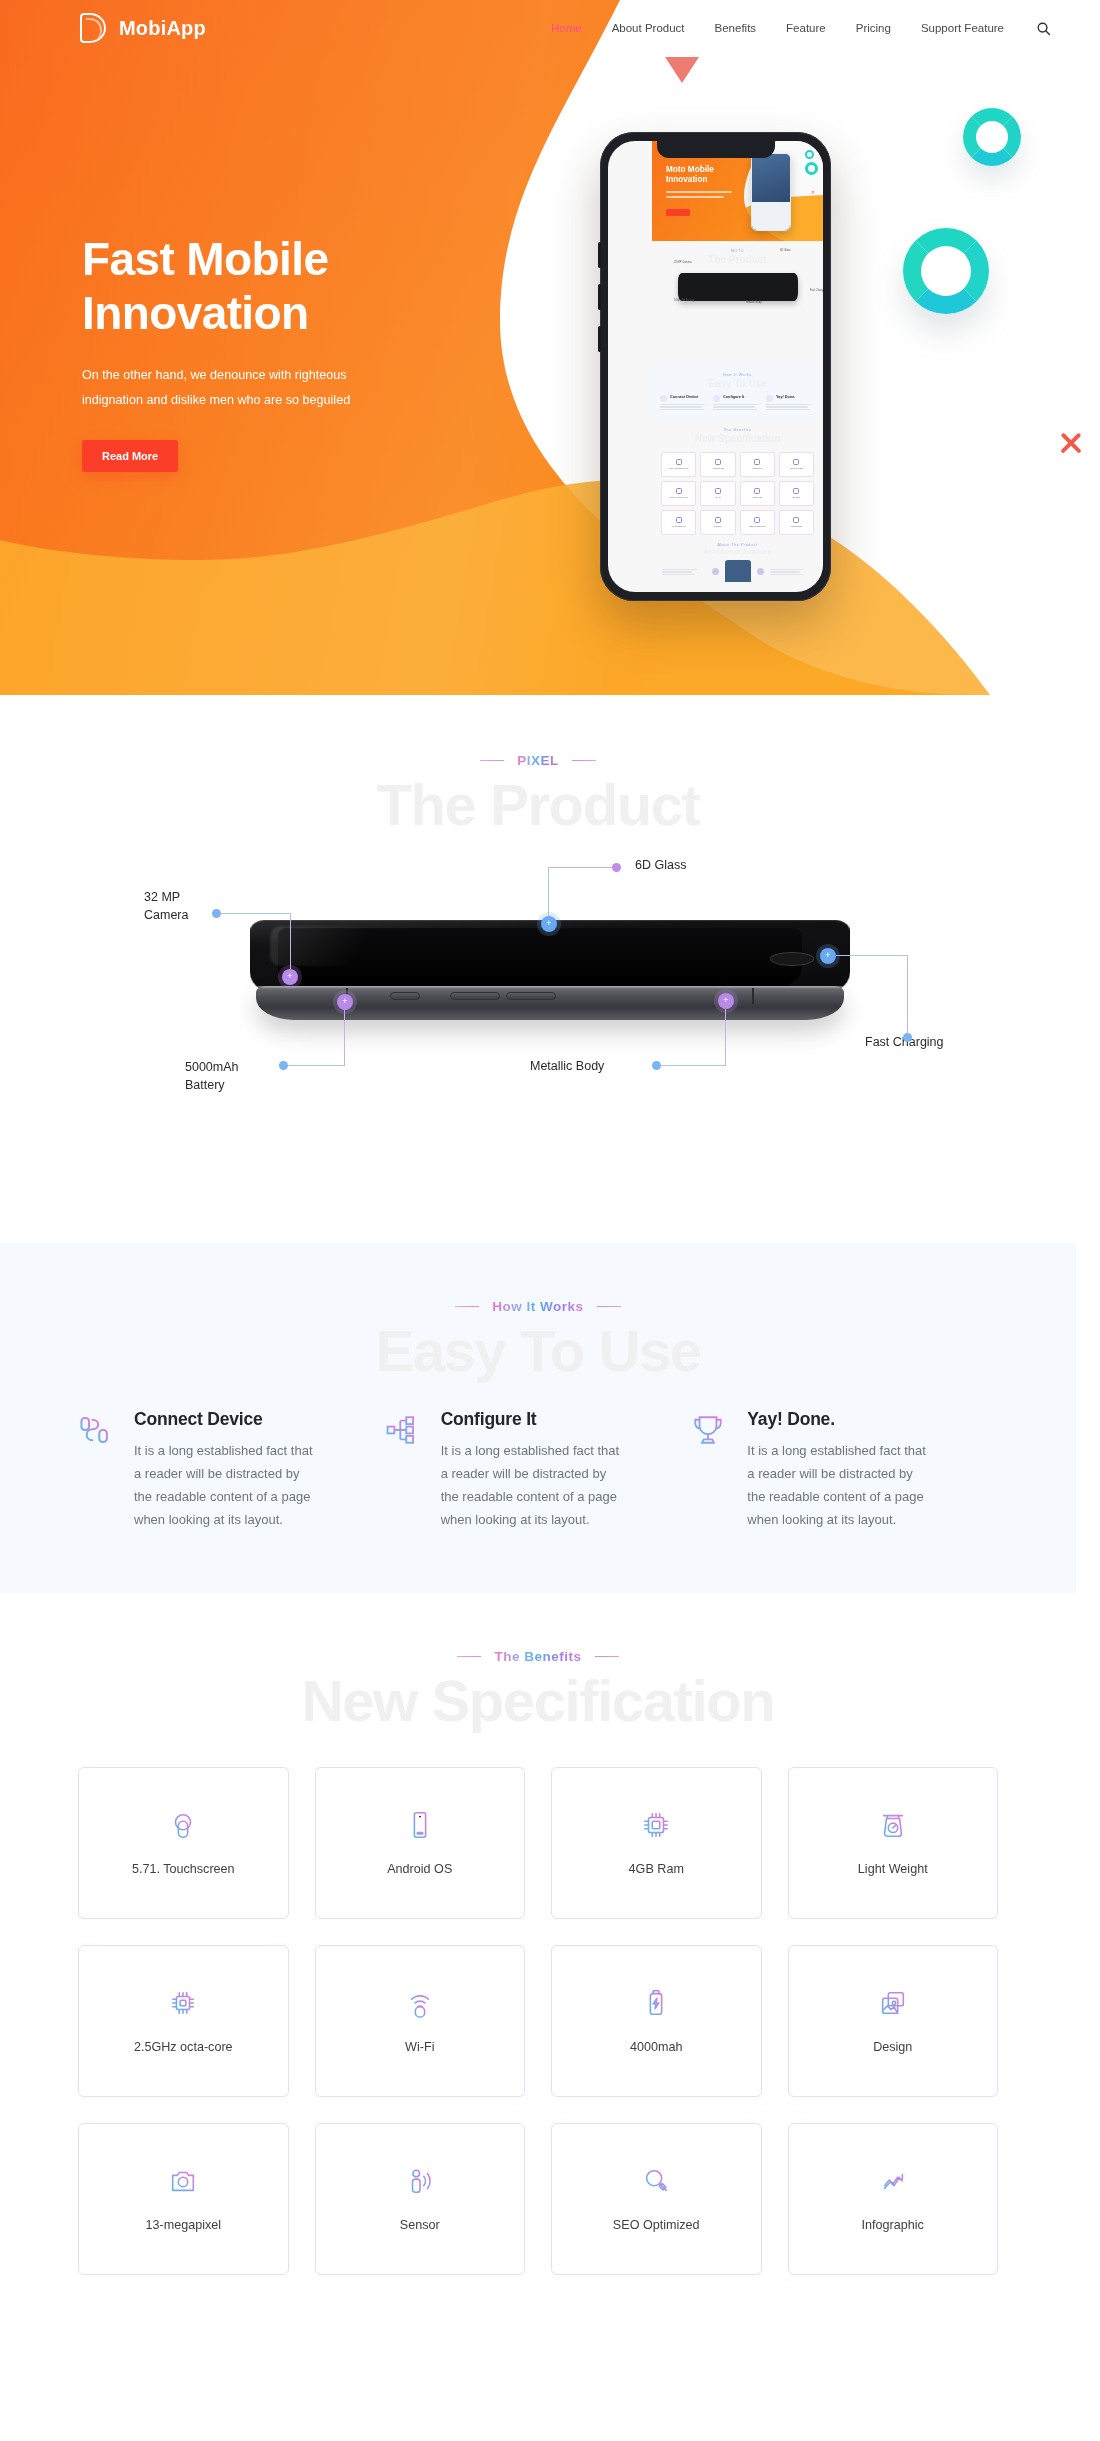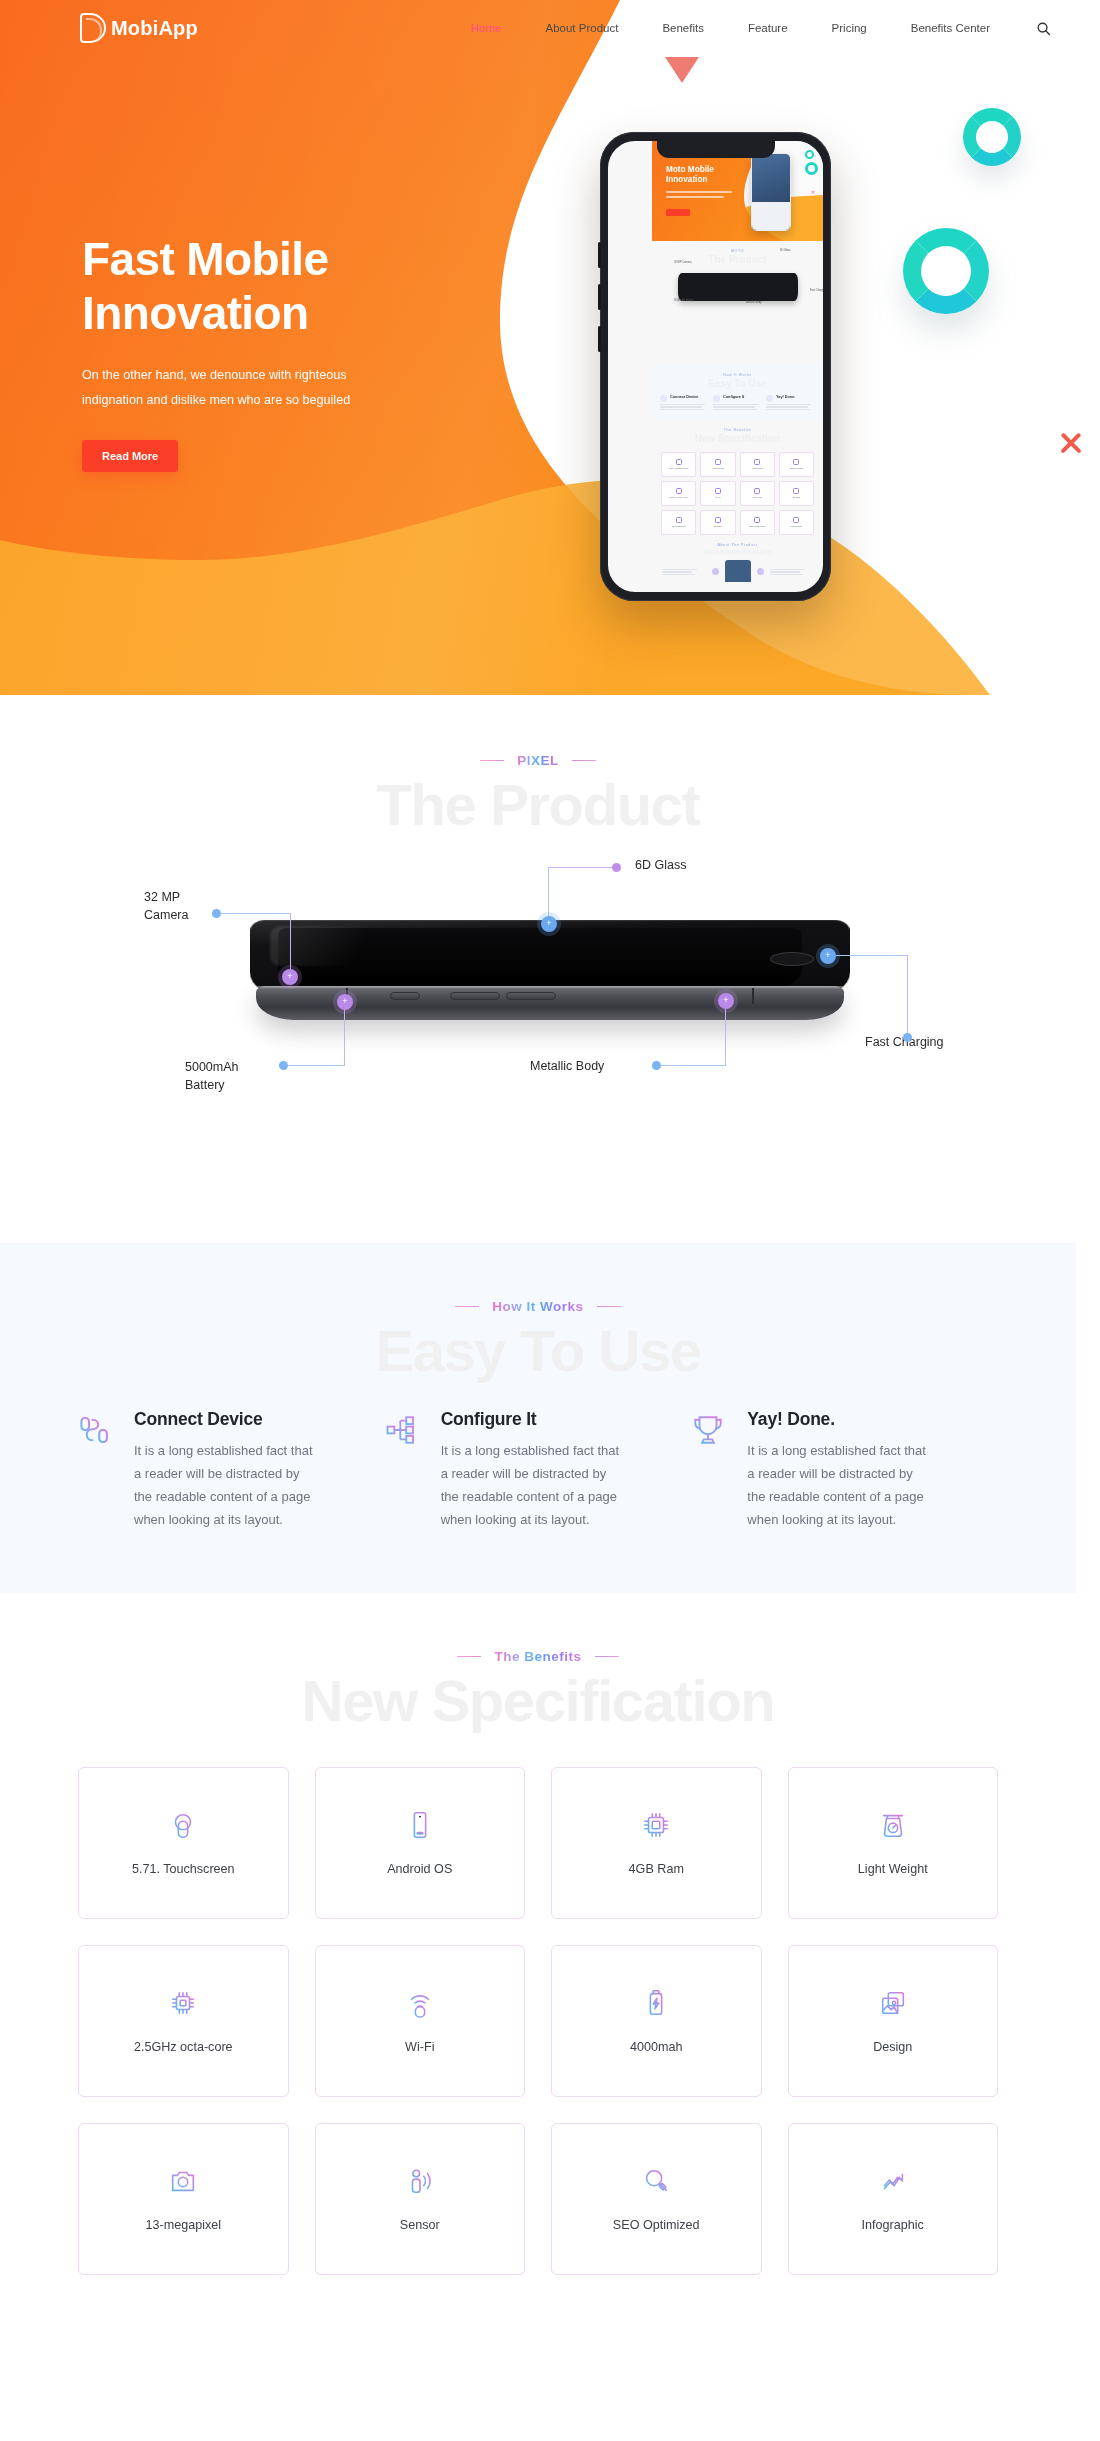--- a/index.html
+++ b/index.html
@@ -47,21 +47,21 @@
   
   .topbar {
     position: absolute;
     left: 0; top: 0; right: 0;
     height: 56px;
     display: flex;
     align-items: center;
     padding: 0 28px 0 80px;
     z-index: 40;
   }
-  .brand { display: flex; align-items: center; gap: 5px; }
+  .brand { display: flex; align-items: center; gap: 13px; }
   .brand-mark {
     width: 26px; height: 30px;
     border: 2.4px solid #ffffff;
     border-radius: 4px 16px 16px 4px / 4px 15px 15px 4px;
     position: relative;
   }
   .brand-mark::after {
     content: "";
     position: absolute;
     left: 4px; top: 3px;
@@ -74,21 +74,21 @@
   .brand-name {
     color: #ffffff;
     font-size: 20px;
     font-weight: bold;
     letter-spacing: .2px;
   }
   .nav {
     margin-left: auto;
     display: flex;
     align-items: center;
-    gap: 44px;
+    gap: 30px;
     padding-right: 20px;
   }
   .nav a {
     font-size: 11.5px;
     color: #4a4a4a;
     text-decoration: none;
     white-space: nowrap;
   }
   .nav a.is-active { color: #ff4c8b; }
   .nav .search-btn {
@@ -488,21 +488,21 @@
     <div class="brand">
       <span class="brand-mark"></span>
       <span class="brand-name">MobiApp</span>
     </div>
     <nav class="nav">
       <a href="#" class="is-active">Home</a>
       <a href="#">About Product</a>
       <a href="#">Benefits</a>
       <a href="#">Feature</a>
       <a href="#">Pricing</a>
-      <a href="#">Benefits Center</a>
+      <a href="#">Support Feature</a>
       <span class="search-btn">
         <svg width="15" height="15" viewBox="0 0 24 24" fill="none" stroke="#333" stroke-width="2.2">
           <circle cx="10.5" cy="10.5" r="7"></circle>
           <line x1="15.6" y1="15.6" x2="21.5" y2="21.5" stroke-linecap="round"></line>
         </svg>
       </span>
     </nav>
   </header>
 
   <div class="deco-triangle"></div>

